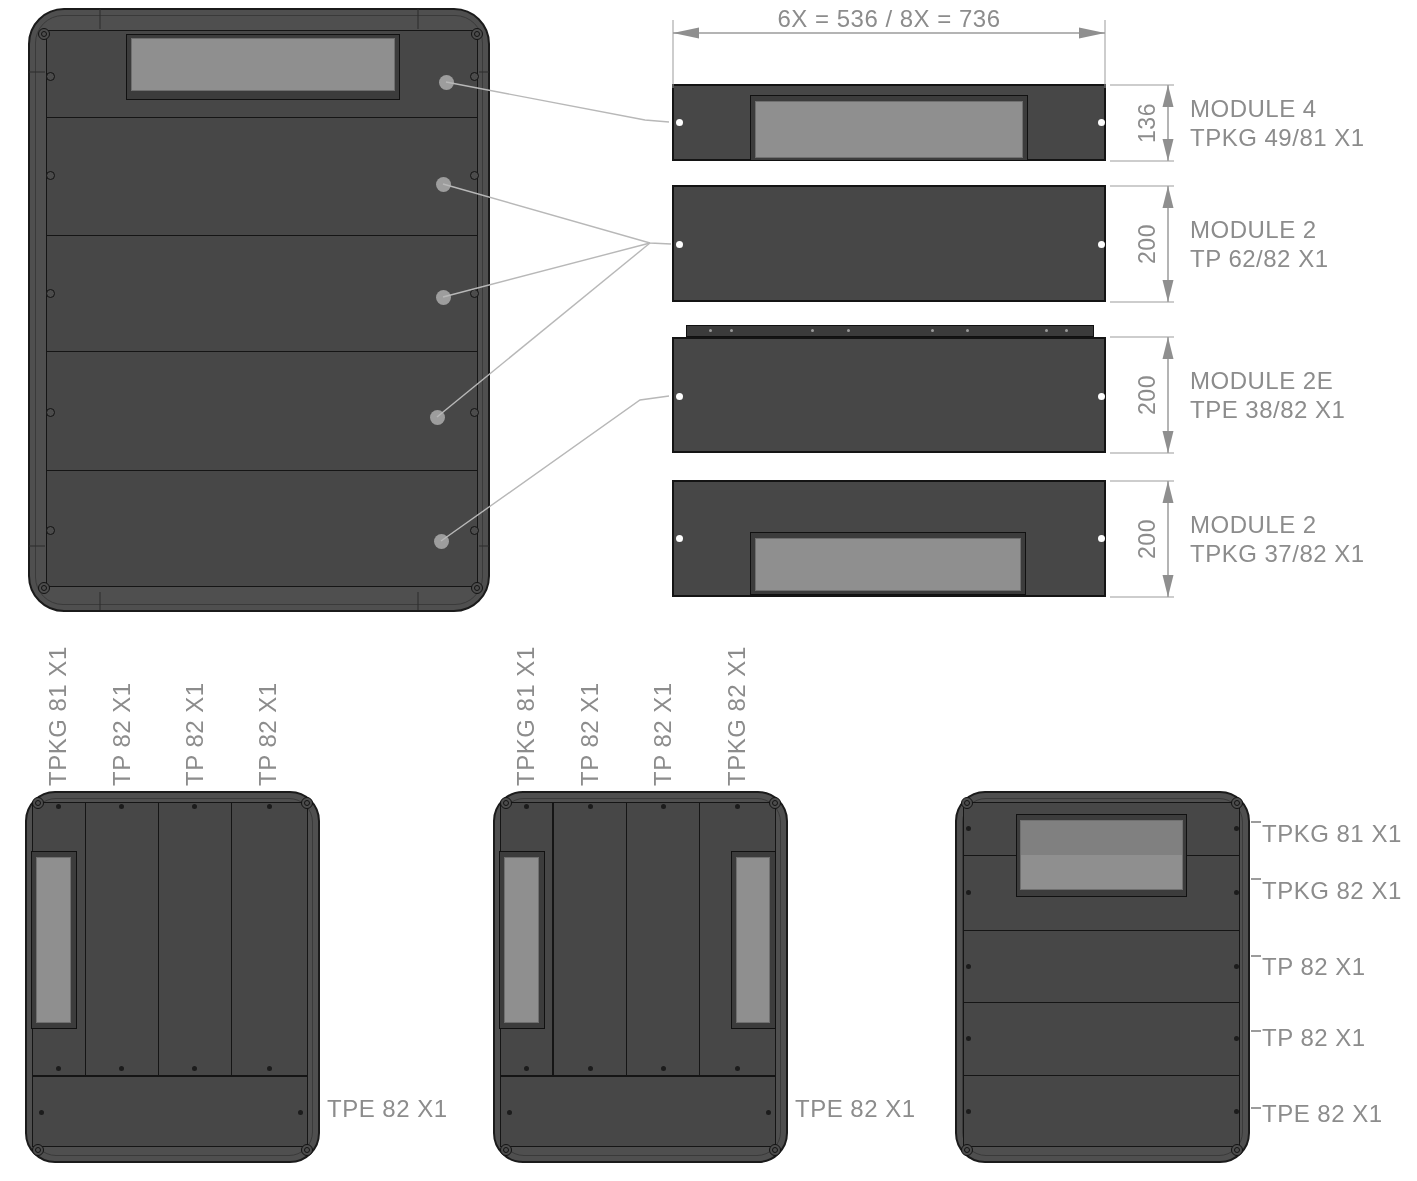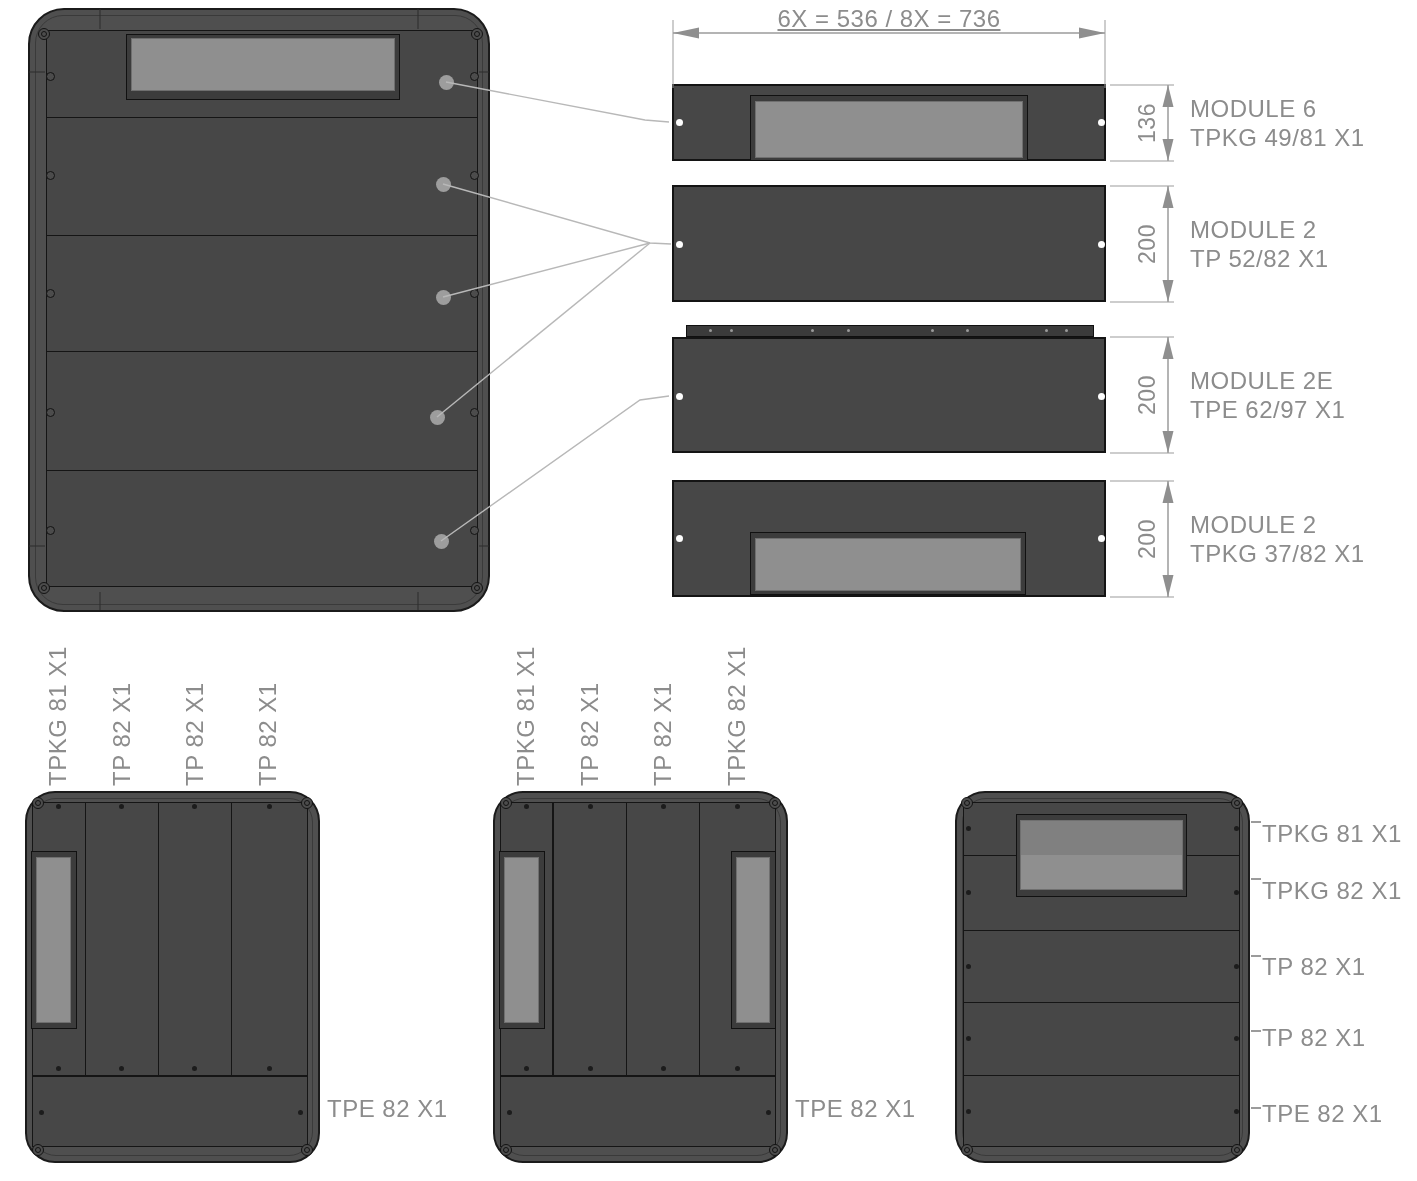--- a/index.html
+++ b/index.html
@@ -20,21 +20,21 @@
   .winL{background:var(--window); border:1px solid #6f6f6f;}
   .rail{background:#3b3b3b; border:1px solid #101010;}
   .screw{position:absolute; box-sizing:border-box; width:9px; height:9px; border:1.5px solid #131313; border-radius:50%; background:#4c4c4c;}
   .screw.corner{width:12px; height:12px;}
   .screw.corner::after{content:""; position:absolute; inset:2px; border-radius:50%; border:1px solid #131313;}
   .dotscrew{position:absolute; width:5px; height:5px; border-radius:50%; background:#1c1c1c;}
   .hole{position:absolute; width:3px; height:3px; border-radius:50%; background:#9a9a9a;}
   .wdot{position:absolute; width:7px; height:7px; border-radius:50%; background:#fdfdfd;}
   .cdot{position:absolute; width:15px; height:15px; border-radius:50%; background:#9d9d9d;}
   .lbl{position:absolute; font-size:24px; line-height:28px; color:var(--text); white-space:nowrap; letter-spacing:.5px;}
-  .lbl.center{text-align:center;text-decoration:underline;}
+  .lbl.center{text-align:center;}
   .vlbl{position:absolute; font-size:24px; line-height:26px; color:var(--text); white-space:nowrap; letter-spacing:.5px;
         transform:rotate(-90deg); transform-origin:top left;}
   .dimv{position:absolute; width:80px; height:26px; font-size:23px; line-height:26px; text-align:center;
         color:var(--text); transform:rotate(-90deg); letter-spacing:.5px;}
   .module-label div{font-size:24px; line-height:29px; white-space:nowrap; letter-spacing:.5px;}
   svg#lines{position:absolute; left:0; top:0; pointer-events:none;}
 </style>
 </head>
 <body>
 
@@ -218,30 +218,30 @@
   </svg>
 
   <div class="lbl center" style="left:689px; top:5px; width:400px;">6X = 536  /  8X = 736</div>
 
   <div class="dimv" style="left:1107px; top:110px;">136</div>
   <div class="dimv" style="left:1107px; top:231px;">200</div>
   <div class="dimv" style="left:1107px; top:382px;">200</div>
   <div class="dimv" style="left:1107px; top:526px;">200</div>
 
   <div class="lbl module-label" style="left:1190px; top:94px;">
-    <div>MODULE 6</div>
+    <div>MODULE 4</div>
     <div>TPKG 49/81 X1</div>
   </div>
   <div class="lbl module-label" style="left:1190px; top:215px;">
     <div>MODULE 2</div>
-    <div>TP 52/82 X1</div>
+    <div>TP 62/82 X1</div>
   </div>
   <div class="lbl module-label" style="left:1190px; top:366px;">
     <div>MODULE 2E</div>
-    <div>TPE 62/97 X1</div>
+    <div>TPE 38/82 X1</div>
   </div>
   <div class="lbl module-label" style="left:1190px; top:510px;">
     <div>MODULE 2</div>
     <div>TPKG 37/82 X1</div>
   </div>
 
   <div class="vlbl" style="left:45px;  top:786px;">TPKG 81 X1</div>
   <div class="vlbl" style="left:109px; top:786px;">TP 82 X1</div>
   <div class="vlbl" style="left:182px; top:786px;">TP 82 X1</div>
   <div class="vlbl" style="left:255px; top:786px;">TP 82 X1</div>

